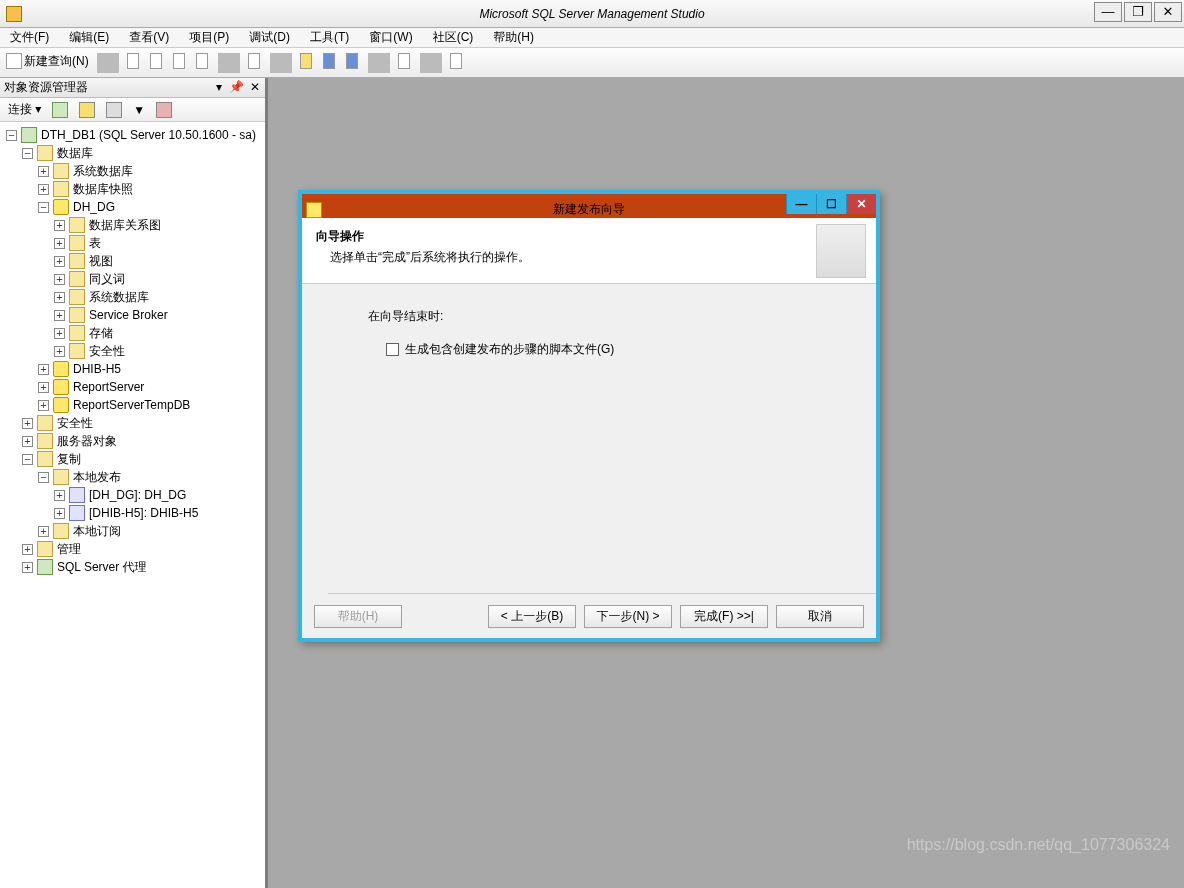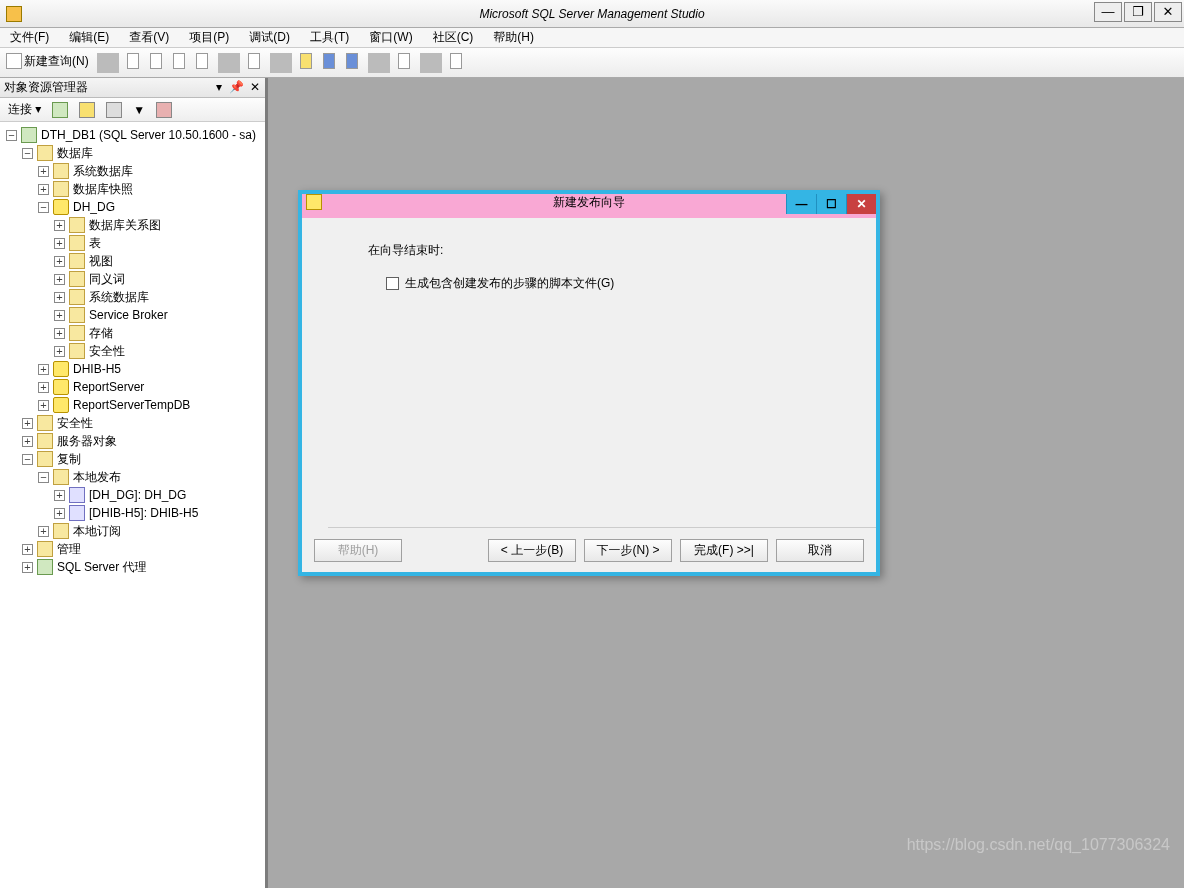--- a/index.html
+++ b/index.html
@@ -35,21 +35,21 @@
 .tree { flex:1; overflow:auto; padding:4px 0 4px 4px; background:#fff;}
 .tn { display:flex; align-items:center; height:18px; white-space:nowrap; cursor:pointer;}
 .tg { width:11px; height:11px; border:1px solid #888; background:#fff; text-align:center; line-height:9px; font-family:Arial; font-size:11px; margin-right:4px; cursor:pointer; color:#444;}
 .tn .lbl{ margin-left:4px; }
 .ind0{padding-left:2px;} .ind1{padding-left:18px;} .ind2{padding-left:34px;} .ind3{padding-left:50px;}
 
 .workarea { flex:1; background:#a8a8a8; position:relative;}
 
 
 .dialog { position:absolute; left:30px; top:112px; width:582px; background:#f0f0f0; border: 4px solid #34b5e4; box-shadow: 3px 3px 8px rgba(0,0,0,0.3);}
-.dlg-title { height:24px; background:#f9a8d4; display:flex; align-items:flex-start; position:relative; color:#000;}
+.dlg-title { height:24px; background:#c2410c; display:flex; align-items:flex-end; position:relative; color:#000;}
 .dlg-title-icon{ width:16px; height:16px; margin-left:4px; background:#ffe869; border:1px solid #b89200;}
 .dlg-title-txt{ position:absolute; left:50%; transform:translateX(-50%); font-size:12px;}
 .dlg-tctrls{ position:absolute; right:0; top:0; display:flex;}
 .dlg-tctrls div{ width:30px; height:20px; border-left:1px solid #2090c0; display:flex; align-items:center; justify-content:center; font-family:Arial; font-size:12px; font-weight:bold; cursor:pointer;}
 .dlg-tctrls .min{ background:#34b5e4;}
 .dlg-tctrls .max{ background:#34b5e4;}
 .dlg-tctrls .close{ background:#c84040; color:#fff;}
 .dlg-head { height:66px; background:#fff; border-bottom:1px solid #ccc; padding:10px 14px; position:relative;}
 .dlg-head-img{ position:absolute; right:10px; top:6px; width:50px; height:54px; background:linear-gradient(#eee,#ddd); border:1px solid #ccc;}
 .dlg-head h3{ font-size:12px; font-weight:bold; margin-bottom:4px;}
@@ -296,20 +296,25 @@
     <div class="dialog">
       <div class="dlg-title">
         <div class="dlg-title-icon"></div>
         <div class="dlg-title-txt">新建发布向导</div>
         <div class="dlg-tctrls">
           <div class="min">—</div>
           <div class="max">☐</div>
           <div class="close">✕</div>
         </div>
       </div>
+      <div class="dlg-head">
+        <h3>向导操作</h3>
+        <p>选择单击“完成”后系统将执行的操作。</p>
+        <div class="dlg-head-img"></div>
+      </div>
       <div class="dlg-body">
         <div class="dlg-body-lbl">在向导结束时:</div>
         <div class="chk-row">
           <span class="chk"></span>
           <span>生成包含创建发布的步骤的脚本文件(G)</span>
         </div>
       </div>
       <div class="dlg-foot">
         <button class="dlg-btn disabled">帮助(H)</button>
         <div class="spacer"></div>

